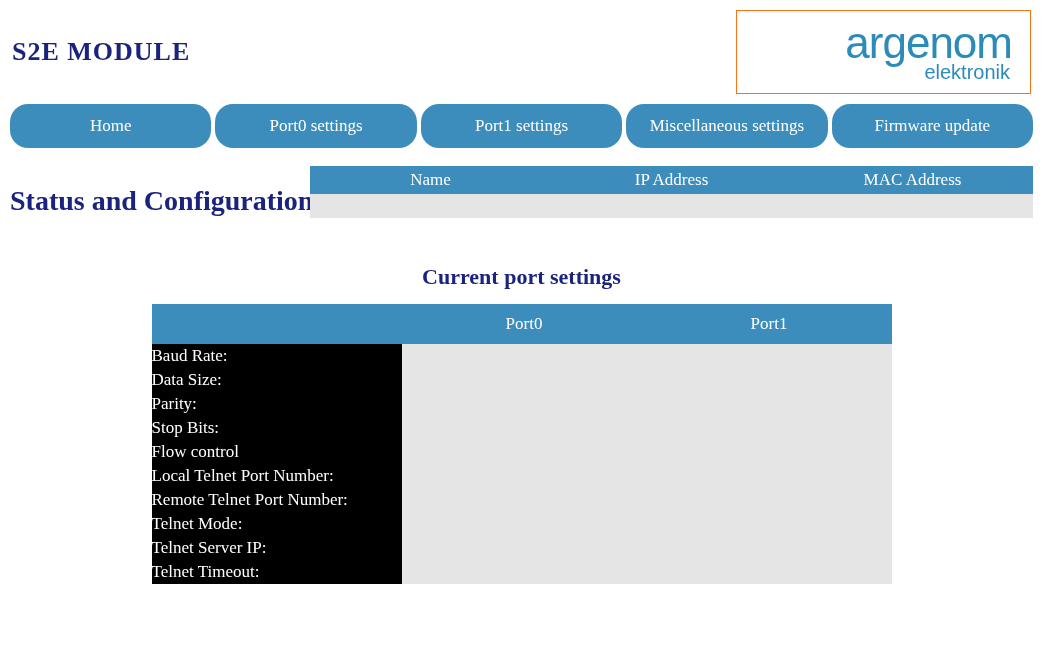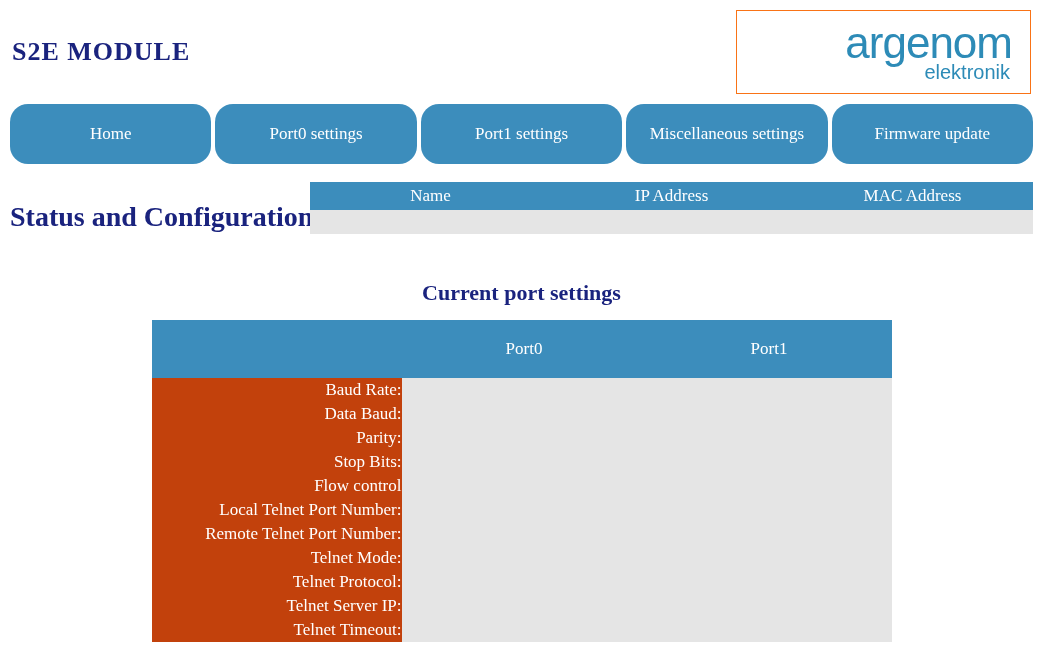--- a/index.html
+++ b/index.html
@@ -54,21 +54,21 @@
       gap: 4px;
       padding: 0 10px;
       margin-bottom: 18px;
     }
     .nav-btn {
       background: #3c8dbc;
       color: #fff;
       font-family: "Times New Roman", serif;
       font-size: 17px;
       text-align: center;
-      padding: 20px 0;
+      padding: 12px 0;
       border-radius: 18px;
       flex: 1;
       cursor: pointer;
       border: none;
     }
     .status-row {
       display: flex;
       align-items: center;
       padding: 0 10px;
       gap: 0;
@@ -116,30 +116,30 @@
     .port-table {
       width: 740px;
       margin: 0 auto;
       border-collapse: collapse;
     }
     .port-table th {
       background: #3c8dbc;
       color: #fff;
       font-weight: normal;
       font-size: 17px;
-      padding: 19px 0;
+      padding: 10px 0;
       font-family: "Times New Roman", serif;
     }
     .port-table th.blank {
       width: 250px;
     }
     .port-table td.label {
-      background: #c2410c;
-      color: #fff;
-      text-align: right;
+      background: #000000;
+      color: #fff;
+      text-align: left;
       font-size: 17px;
       padding: 2px 0 2px 0;
       width: 250px;
     }
     .port-table td.val {
       background: #e5e5e5;
       width: 245px;
       text-align: center;
       font-size: 17px;
     }
@@ -190,21 +190,21 @@
       <th>Port1</th>
     </tr>
   </thead>
   <tbody>
     <tr>
       <td class="label">Baud Rate:</td>
       <td class="val"></td>
       <td class="val"></td>
     </tr>
     <tr>
-      <td class="label">Data Baud:</td>
+      <td class="label">Data Size:</td>
       <td class="val"></td>
       <td class="val"></td>
     </tr>
     <tr>
       <td class="label">Parity:</td>
       <td class="val"></td>
       <td class="val"></td>
     </tr>
     <tr>
       <td class="label">Stop Bits:</td>
@@ -221,25 +221,20 @@
       <td class="val"></td>
       <td class="val"></td>
     </tr>
     <tr>
       <td class="label">Remote Telnet Port Number:</td>
       <td class="val"></td>
       <td class="val"></td>
     </tr>
     <tr>
       <td class="label">Telnet Mode:</td>
-      <td class="val"></td>
-      <td class="val"></td>
-    </tr>
-    <tr>
-      <td class="label">Telnet Protocol:</td>
       <td class="val"></td>
       <td class="val"></td>
     </tr>
     <tr>
       <td class="label">Telnet Server IP:</td>
       <td class="val"></td>
       <td class="val"></td>
     </tr>
     <tr>
       <td class="label">Telnet Timeout:</td>

